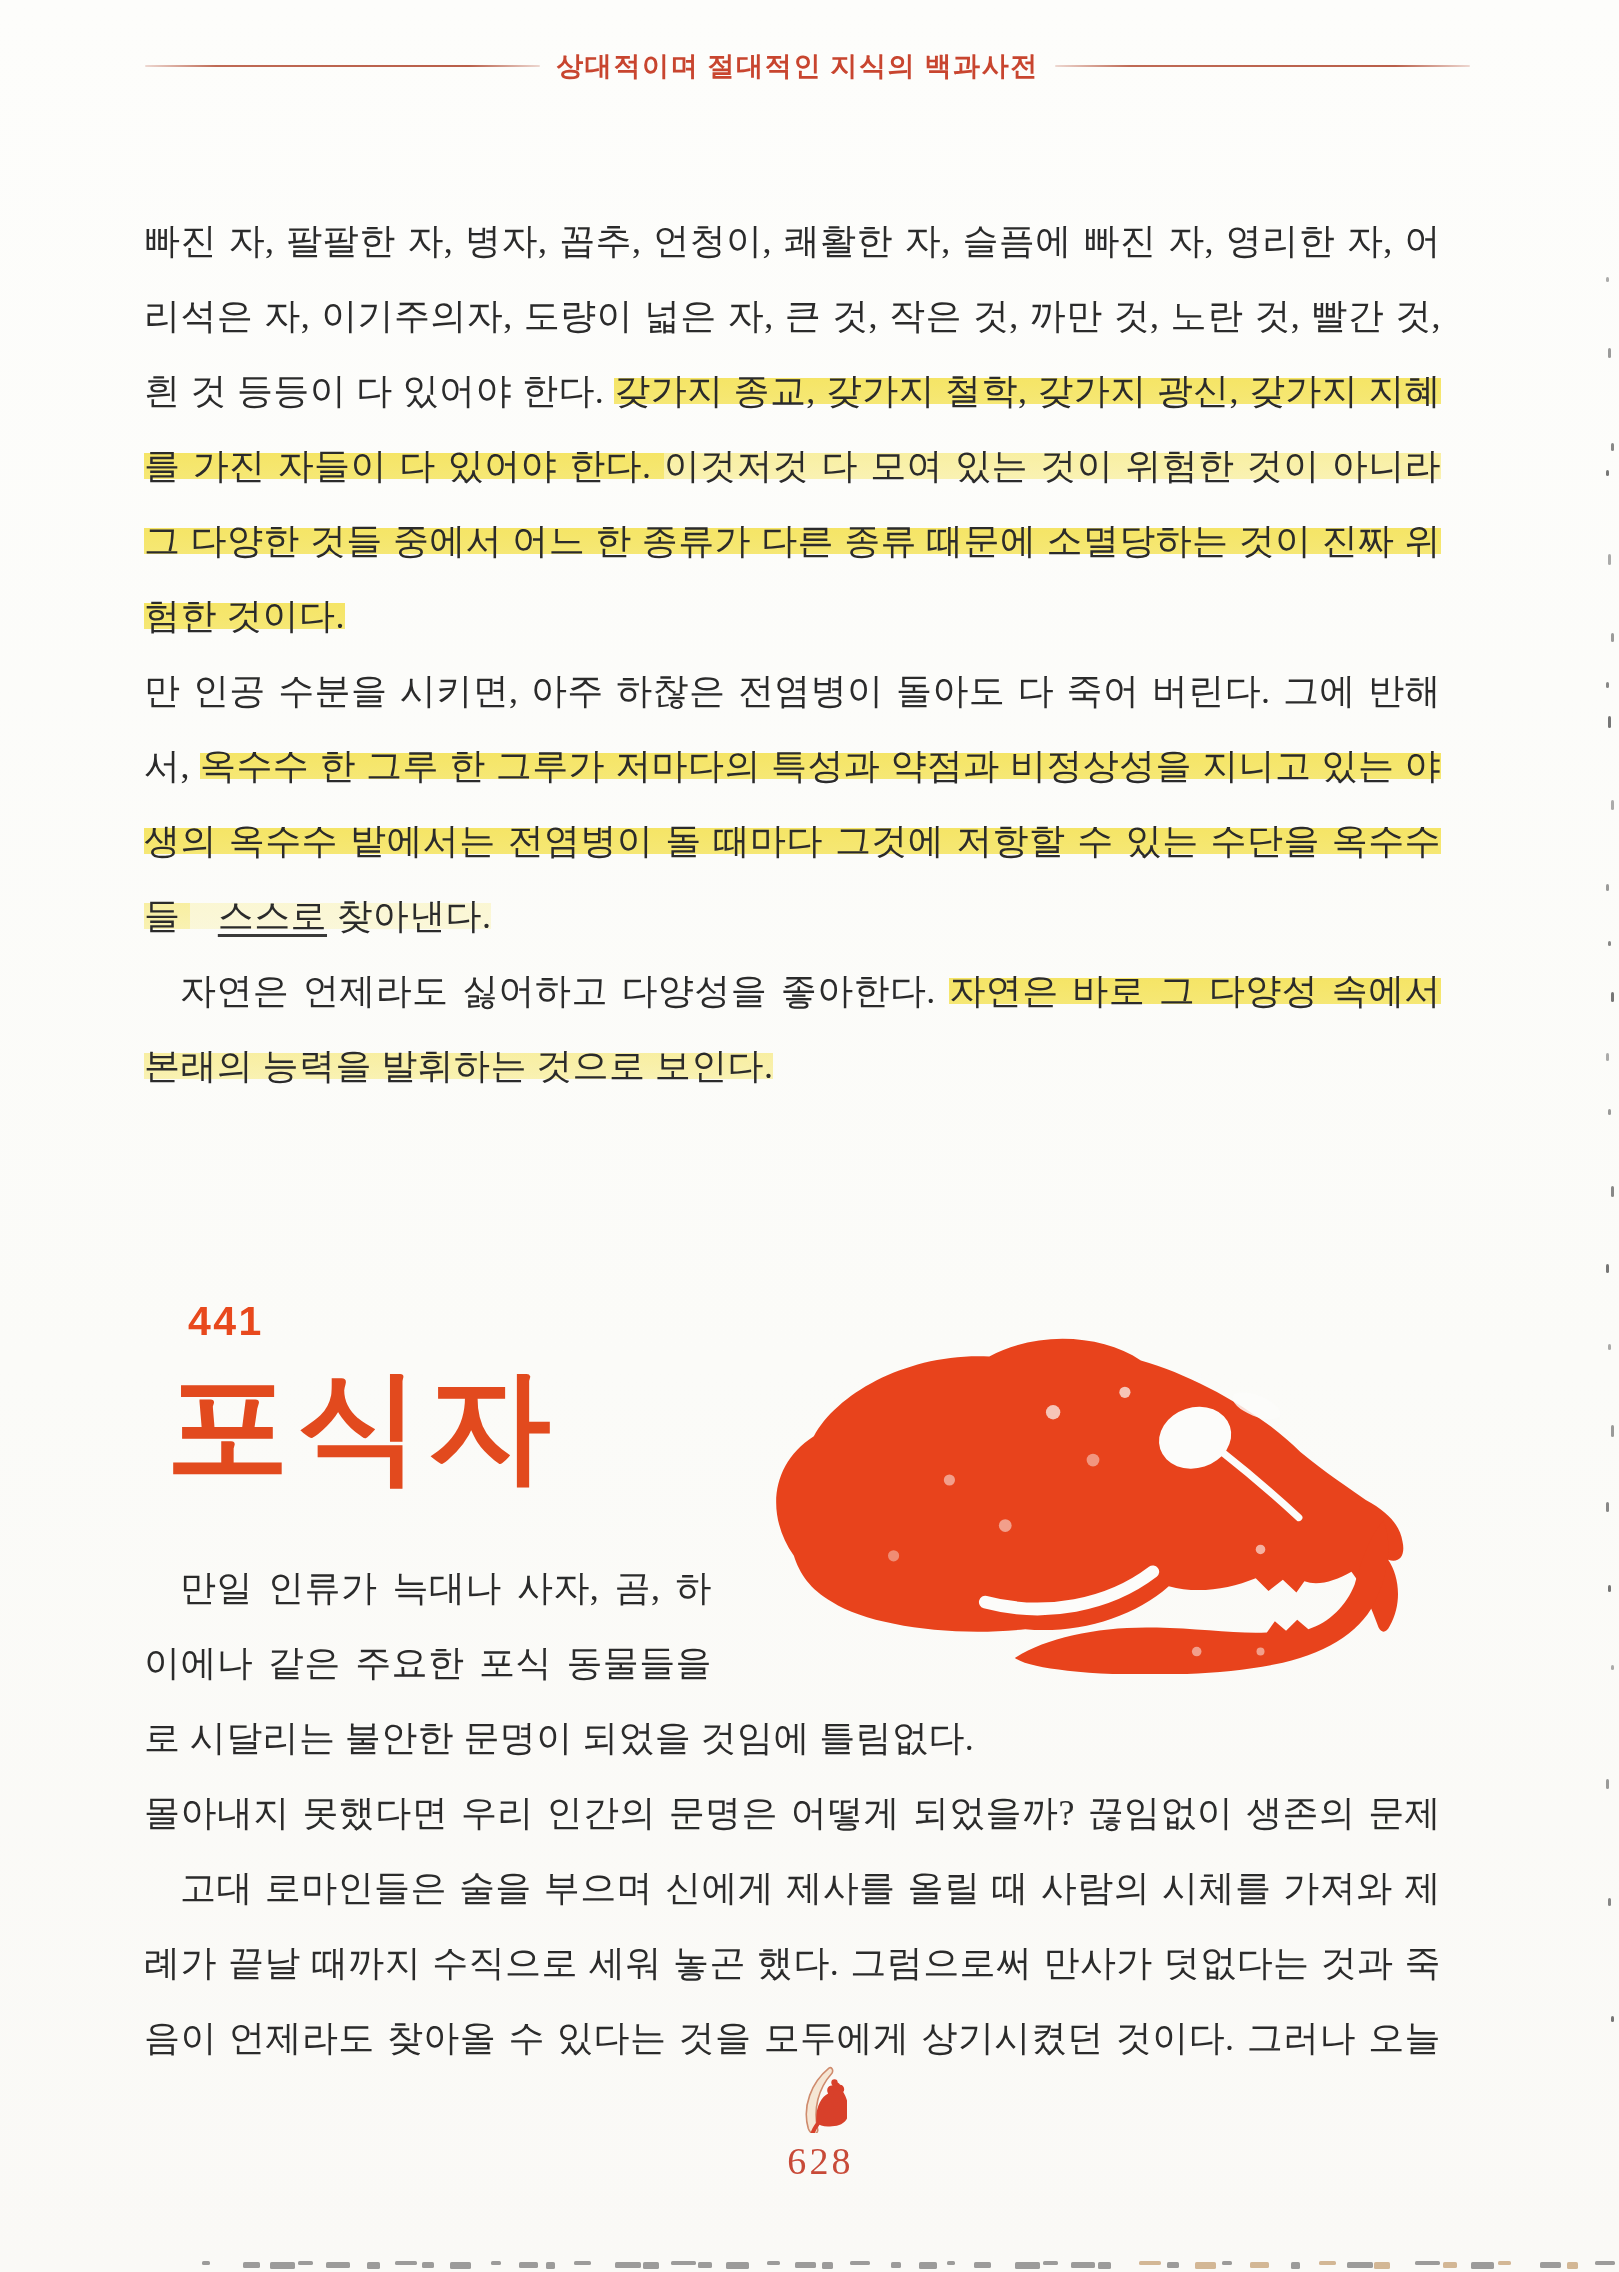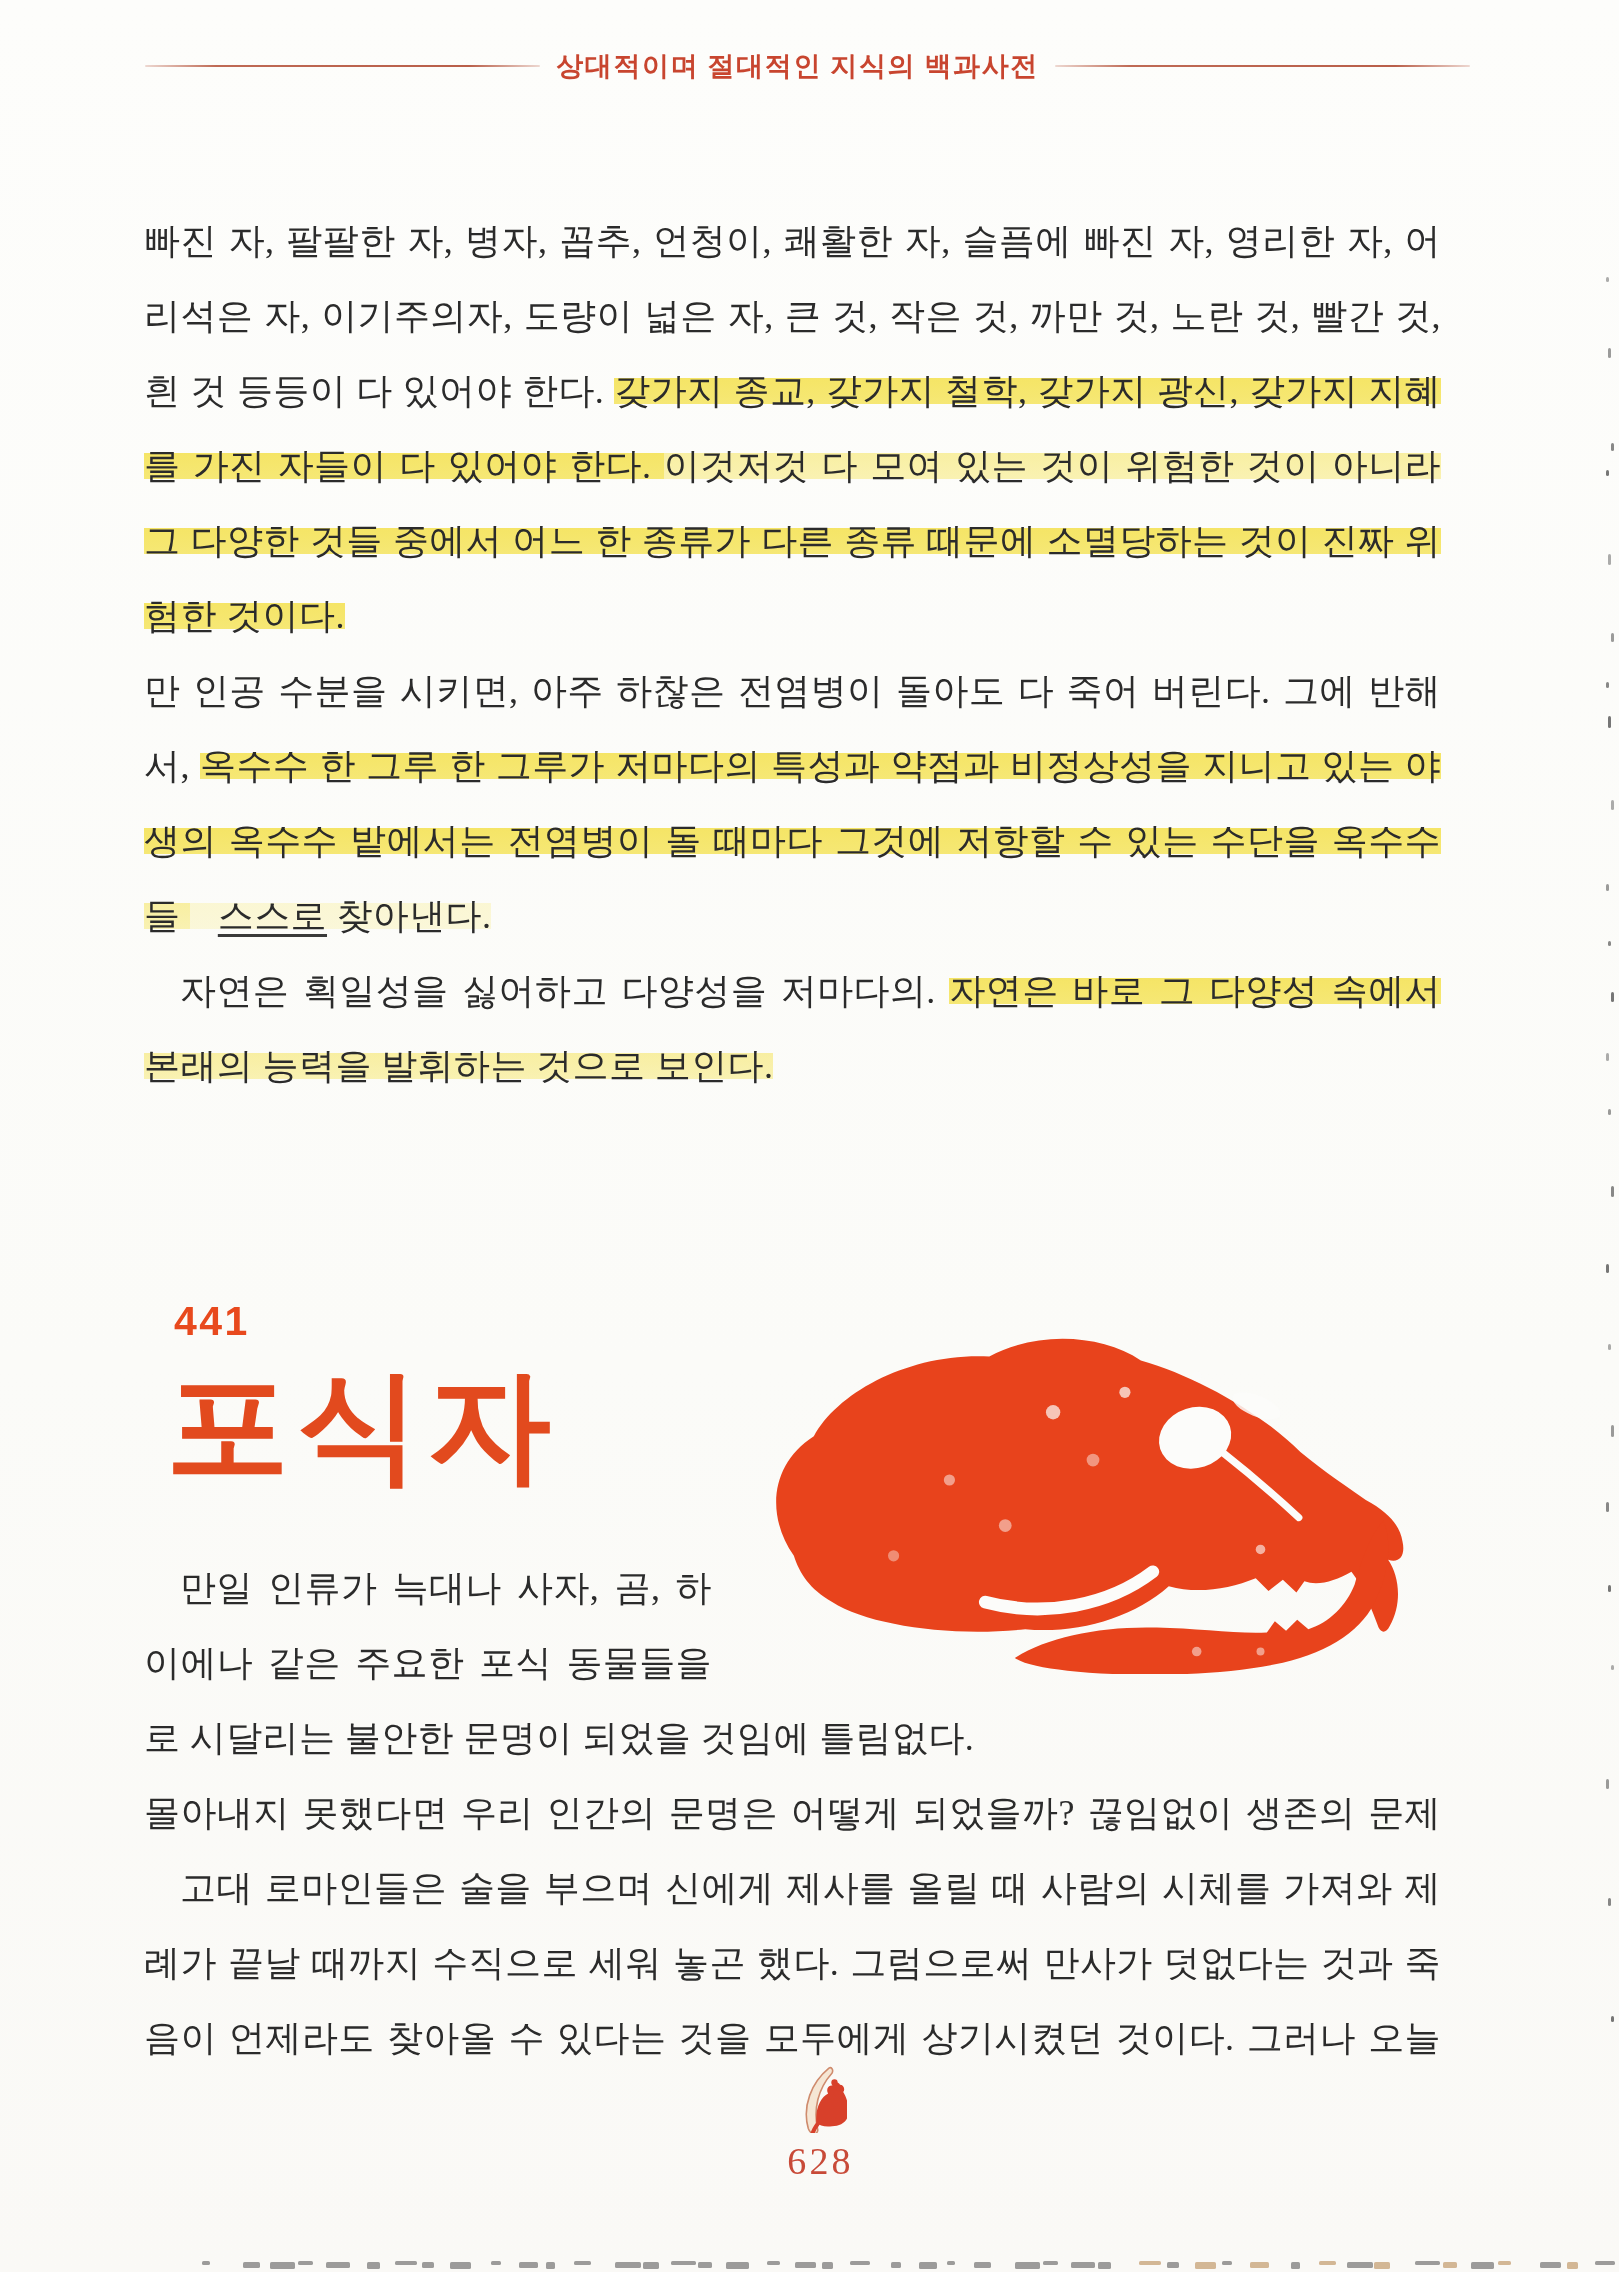--- a/index.html
+++ b/index.html
@@ -32,21 +32,21 @@
   .tline.narrow{width:568px;}
   .ind{display:inline-block;width:36px;}
   .hl1,.hl2,.hl3{border-radius:4.7px;}
   .hl1{background-image:linear-gradient(rgba(243,222,60,0) 17%,rgba(243,222,60,.78) 17%,rgba(244,226,80,.78) 83%,rgba(243,222,60,0) 83%);text-align:center;}
   .hl2{background-image:linear-gradient(rgba(245,228,90,0) 17%,rgba(245,228,90,.55) 17%,rgba(247,233,120,.55) 83%,rgba(245,228,90,0) 83%);}
   .hl3{background-image:linear-gradient(rgba(248,238,150,0) 17%,rgba(248,238,150,.38) 17%,rgba(249,240,165,.38) 83%,rgba(248,238,150,0) 83%);}
   .ul{text-decoration:underline;text-decoration-thickness:3.2px;text-underline-offset:6.3px;text-decoration-color:#3a3a3a;padding-left:28px;}
 
   
   .section-number{
-    position:absolute;left:174px;top:1298px;
+    position:absolute;left:188px;top:1298px;
     font-family:"Liberation Sans","DejaVu Sans",sans-serif;
     font-size:41px;font-weight:600;color:#e8491d;letter-spacing:2.4px;
   }
   .section-title{
     position:absolute;left:166px;top:1365px;
     font-size:123px;font-weight:700;color:#e24a1e;letter-spacing:8px;line-height:1;
   }
 
   
   .skull-wrap{position:absolute;left:750px;top:1314px;width:686px;height:360px;}
@@ -77,21 +77,21 @@
       <div class="tline fill"><span>빠진 자, 팔팔한 자, 병자, 꼽추, 언청이, 쾌활한 자, 슬픔에 빠진 자, 영리한 자, 어</span></div>
       <div class="tline fill"><span>리석은 자, 이기주의자, 도량이 넓은 자, 큰 것, 작은 것, 까만 것, 노란 것, 빨간 것,</span></div>
       <div class="tline fill"><span>흰 것 등등이 다 있어야 한다. </span><span class="hl1">갖가지 종교, 갖가지 철학, 갖가지 광신, 갖가지 지혜</span></div>
       <div class="tline fill"><span class="hl1">를 가진 자들이 다 있어야 한다. </span><span class="hl2">이것저것 다 모여 있는 것이 위험한 것이 아니라</span></div>
       <div class="tline fill"><span class="hl1">그 다양한 것들 중에서 어느 한 종류가 다른 종류 때문에 소멸당하는 것이 진짜 위</span></div>
       <div class="tline"><span class="hl1">험한 것이다.</span></div>
       <div class="tline fill"><span>만 인공 수분을 시키면, 아주 하찮은 전염병이 돌아도 다 죽어 버린다. 그에 반해</span></div>
       <div class="tline fill"><span>서, </span><span class="hl1">옥수수 한 그루 한 그루가 저마다의 특성과 약점과 비정상성을 지니고 있는 야</span></div>
       <div class="tline fill"><span class="hl1">생의 옥수수 밭에서는 전염병이 돌 때마다 그것에 저항할 수 있는 수단을 옥수수</span></div>
       <div class="tline"><span class="hl2">들 </span><span class="hl3 ul">스스로</span><span class="hl3"> 찾아낸다.</span></div>
-      <div class="tline fill"><span class="ind"></span><span>자연은 획일성을 싫어하고 다양성을 저마다의. </span><span class="hl1">자연은 바로 그 다양성 속에서</span></div>
+      <div class="tline fill"><span class="ind"></span><span>자연은 언제라도 싫어하고 다양성을 좋아한다. </span><span class="hl1">자연은 바로 그 다양성 속에서</span></div>
       <div class="tline"><span class="hl2">본래의 능력을 발휘하는 것으로 보인다.</span></div>
     </div>
 
   <div class="section-number">441</div>
   <div class="section-title">포식자</div>
 
   <div class="skull-wrap">
     <svg viewBox="0 0 860 445" xmlns="http://www.w3.org/2000/svg">
 
       <path fill="#e8431c" d="M55,300

